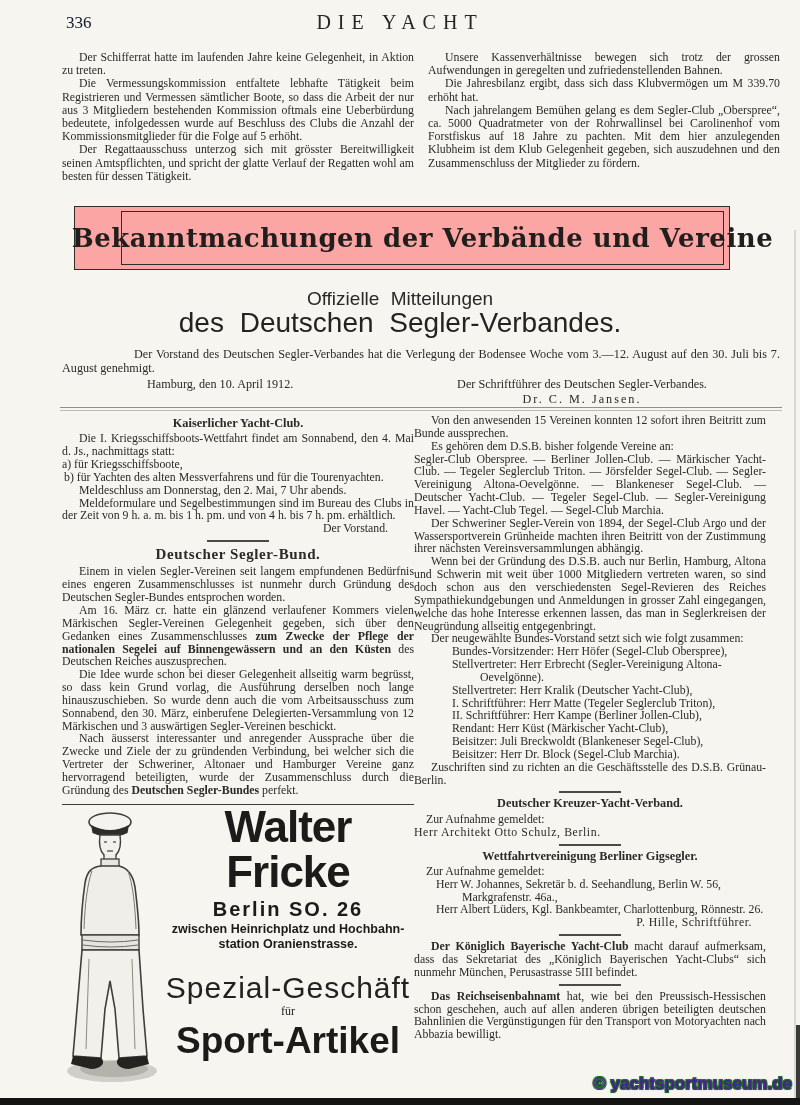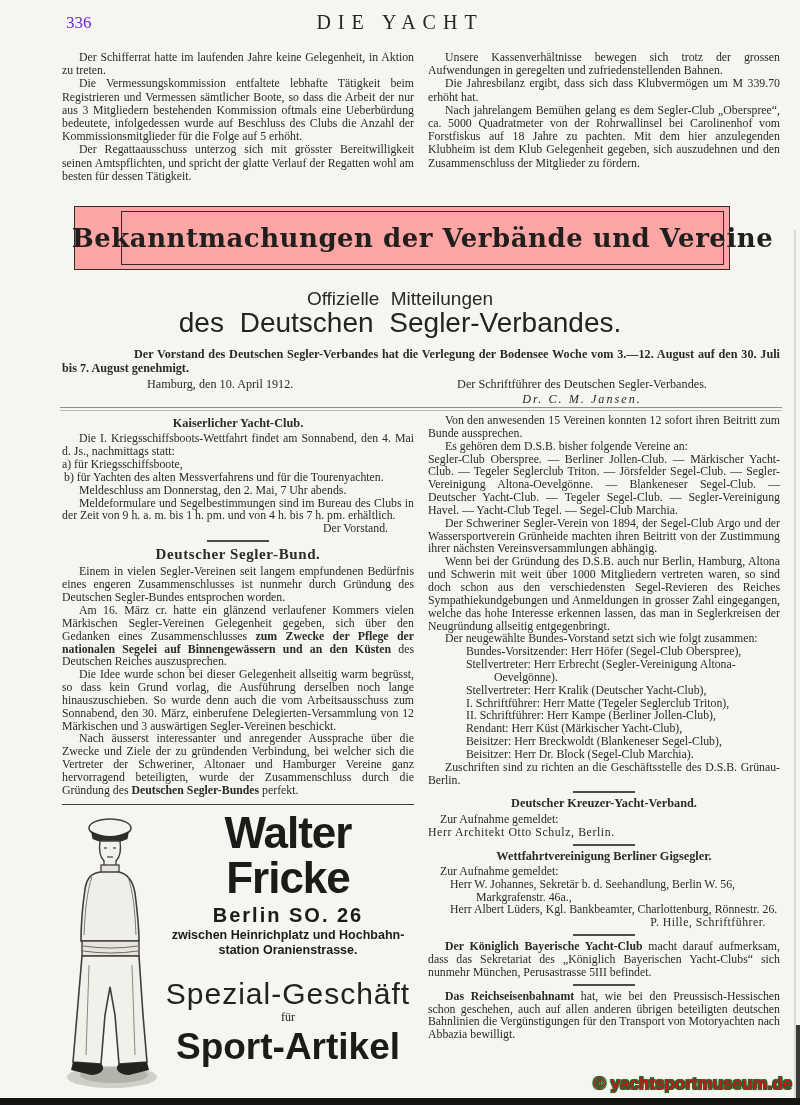--- a/index.html
+++ b/index.html
@@ -3,21 +3,21 @@
 <meta charset="utf-8">
 <style>
   html,body{margin:0;padding:0;background:#6e6e6e;}
   .page{position:relative;width:800px;height:1105px;margin:0 auto;background:#f6f5f0;
         font-family:"Liberation Serif",serif;color:#2b2a27;overflow:hidden;}
   .scan-edge-right{position:absolute;right:4px;top:230px;bottom:0;width:2px;background:#d9d8d2;}
   .scan-bar-bottom{position:absolute;left:0;right:0;bottom:0;height:7px;background:#141412;}
   .scan-corner{position:absolute;right:0;bottom:0;width:4px;height:80px;background:#3a3a38;}
 
   
-  .pagenum{position:absolute;top:13px;left:66px;font-size:17px;color:#6d28d9;}
+  .pagenum{position:absolute;top:13px;left:66px;font-size:17px;color:#0f172a;}
   .masthead{position:absolute;top:11px;left:0;width:100%;text-align:center;
             font-size:20px;letter-spacing:7px;color:#262523;}
 
   
   .intro{position:absolute;top:51px;left:62px;width:718px;display:flex;gap:14px;}
   .intro .c{width:352px;}
   .bodytext{font-size:11.8px;line-height:1.12;text-align:justify;}
   .bodytext p{margin:0;}
   .ind{text-indent:17px;}
 
@@ -28,44 +28,44 @@
                 display:flex;align-items:center;justify-content:center;}
   .banner-title{font-family:"DejaVu Serif",serif;font-weight:bold;font-size:26px;
                 letter-spacing:0.5px;color:#201f1d;white-space:nowrap;}
 
   .off-sub{position:absolute;top:288px;left:0;width:100%;text-align:center;
            font-family:"Liberation Sans",sans-serif;font-size:19px;color:#2a2927;word-spacing:6px;}
   .off-title{position:absolute;top:307px;left:0;width:100%;text-align:center;
              font-family:"Liberation Sans",sans-serif;font-size:28px;color:#242321;word-spacing:8px;}
 
   .notice{position:absolute;top:347px;left:62px;width:718px;font-size:12.2px;
-          line-height:1.18;text-align:justify;text-indent:72px;font-weight:bold;}
+          line-height:1.18;text-align:justify;text-indent:72px;}
   .sigrow{position:absolute;top:377px;left:62px;width:718px;font-size:12.2px;}
   .place-date{position:absolute;left:85px;top:0;}
   .signer{position:absolute;right:18px;top:0;width:360px;text-align:center;}
-  .signer .name{margin-top:2px;letter-spacing:2px;font-style:italic;}
+  .signer .name{margin-top:2px;letter-spacing:2px;}
 
   .divider{position:absolute;top:407px;left:60px;width:722px;height:2px;
            border-top:1px solid #908f89;border-bottom:1px solid #bcbbb4;}
 
   
-  .columns{position:absolute;top:414px;left:62px;width:718px;display:flex;gap:14px;}
+  .columns{position:absolute;top:414px;left:62px;width:718px;display:flex;}
   .colL,.colR{width:352px;}
   .coltext{font-size:11.8px;line-height:1.09;text-align:justify;}
   .coltext p{margin:0;}
   h3.sec{font-size:12.3px;font-weight:bold;text-align:center;margin:3px 0 2px;font-family:"Liberation Serif",serif;}
   h3.sec-lg{font-size:15px;letter-spacing:0.6px;margin:4px 0 3px;}
   .list-a{margin-left:30px;}
   .list-b{margin-left:30px;padding-left:16px;text-indent:-14px;}
   .right-align{text-align:right;padding-right:26px;}
   .shortrule{width:62px;border-top:2px solid #4c4b47;margin:5px auto 4px;}
   .adrule{border-top:1.5px solid #3d3c39;margin:7px 0 0;}
 
   
-  .ad{position:relative;margin-top:6px;height:284px;}
+  .ad{position:relative;height:284px;}
   .sailor{position:absolute;left:0;top:4px;}
   .ad-text{margin-left:100px;text-align:center;font-family:"Liberation Sans",sans-serif;color:#1c1b19;}
   .ad-name{font-size:44px;font-weight:bold;letter-spacing:-1px;line-height:1.02;}
   .ad-city{font-size:20px;font-weight:bold;letter-spacing:2px;margin-top:5px;}
   .ad-street{font-size:25px;font-weight:bold;letter-spacing:0.5px;margin-top:15px;}
   .ad-between{font-size:12.5px;font-weight:bold;line-height:1.18;margin-top:1px;}
   .ad-spezial{font-size:30px;font-weight:400;letter-spacing:1px;margin-top:20px;color:#232220;}
   .ad-fuer{font-size:12px;font-family:"Liberation Serif",serif;margin-top:1px;}
   .ad-sport{font-size:37px;font-weight:bold;margin-top:3px;}
 
@@ -75,21 +75,21 @@
   .board li{padding-left:66px;text-indent:-28px;text-align:left;}
   .member{padding-left:48px;text-indent:-26px;text-align:left;font-family:Liberation Serif, serif;}
   .zur{text-indent:12px;text-align:left;}
   .otto{margin-left:40px;letter-spacing:0.6px;}
   .hille{text-align:right;padding-right:14px;letter-spacing:0.5px;}
   b.lead{font-weight:bold;}
 
   
   .watermark{position:absolute;right:8px;bottom:11px;
              font-family:"Liberation Sans",sans-serif;font-weight:bold;font-size:17px;
-             color:#b91c1c;
+             color:#4c1d95;
              text-shadow:-1px -1px 0 #1d6b28, 1px -1px 0 #1d6b28, -1px 1px 0 #1d6b28,
                           1px 1px 0 #1d6b28, 0 0 2px #1d6b28;margin-top:40px;}
 </style>
 </head>
 <body>
 
 <div class="page">
 
   <div class="pagenum">336</div>
   <div class="masthead">DIE YACHT</div>
@@ -199,21 +199,21 @@
       <p class="ind">Der Schweriner Segler-Verein von 1894, der Segel-Club Argo und der Wassersportverein Grünheide machten ihren Beitritt von der Zustimmung ihrer nächsten Vereinsversammlungen abhängig.</p>
       <p class="ind">Wenn bei der Gründung des D.S.B. auch nur Berlin, Hamburg, Altona und Schwerin mit weit über 1000 Mitgliedern vertreten waren, so sind doch schon aus den verschiedensten Segel-Revieren des Reiches Sympathiekundgebungen und Anmeldungen in grosser Zahl eingegangen, welche das hohe Interesse erkennen lassen, das man in Seglerkreisen der Neugründung allseitig entgegenbringt.</p>
       <p class="ind">Der neugewählte Bundes-Vorstand setzt sich wie folgt zusammen:</p>
       <ul class="board">
         <li>Bundes-Vorsitzender: Herr Höfer (Segel-Club Oberspree),</li>
         <li>Stellvertreter: Herr Erbrecht (Segler-Vereinigung Altona-Oevelgönne).</li>
         <li>Stellvertreter: Herr Kralik (Deutscher Yacht-Club),</li>
         <li>I. Schriftführer: Herr Matte (Tegeler Seglerclub Triton),</li>
         <li>II. Schriftführer: Herr Kampe (Berliner Jollen-Club),</li>
         <li>Rendant: Herr Küst (Märkischer Yacht-Club),</li>
-        <li>Beisitzer: Herr Breckwoldt (Blankeneser Segel-Club),</li>
+        <li>Beisitzer: Juli Breckwoldt (Blankeneser Segel-Club),</li>
         <li>Beisitzer: Herr Dr. Block (Segel-Club Marchia).</li>
       </ul>
       <p class="ind">Zuschriften sind zu richten an die Geschäftsstelle des D.S.B. Grünau-Berlin.</p>
 
       <div class="shortrule"></div>
 
       <h3 class="sec">Deutscher Kreuzer-Yacht-Verband.</h3>
       <p class="zur">Zur Aufnahme gemeldet:</p>
       <p class="otto">Herr Architekt Otto Schulz, Berlin.</p>
 

